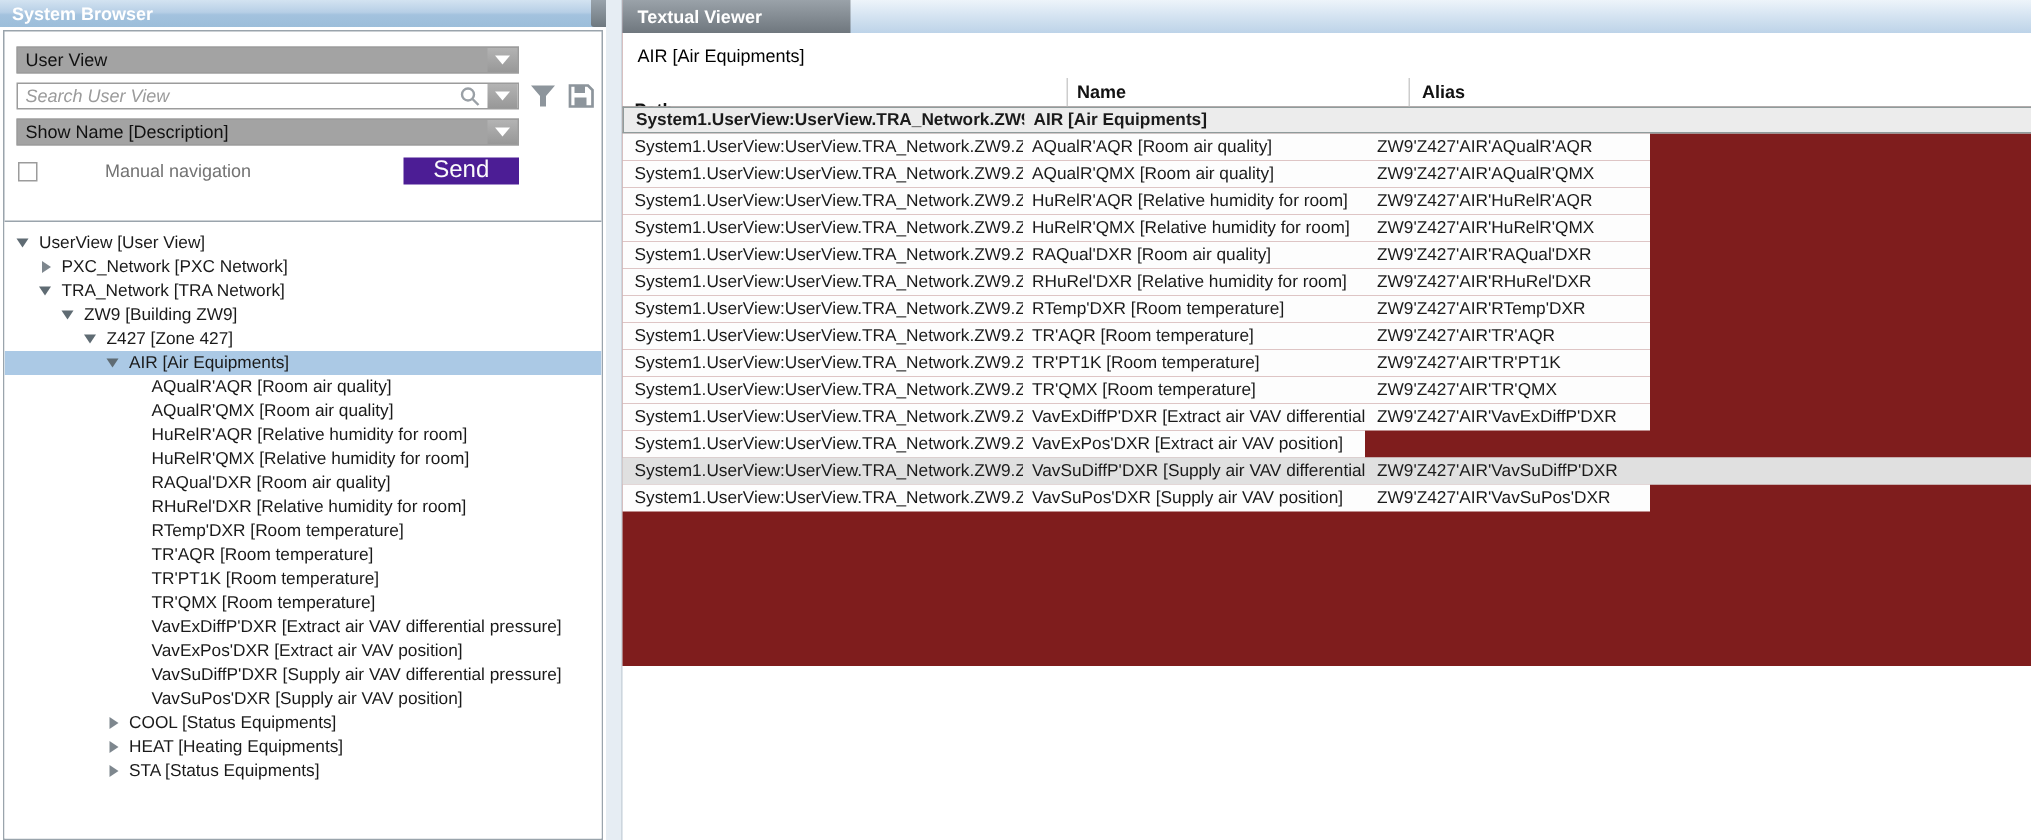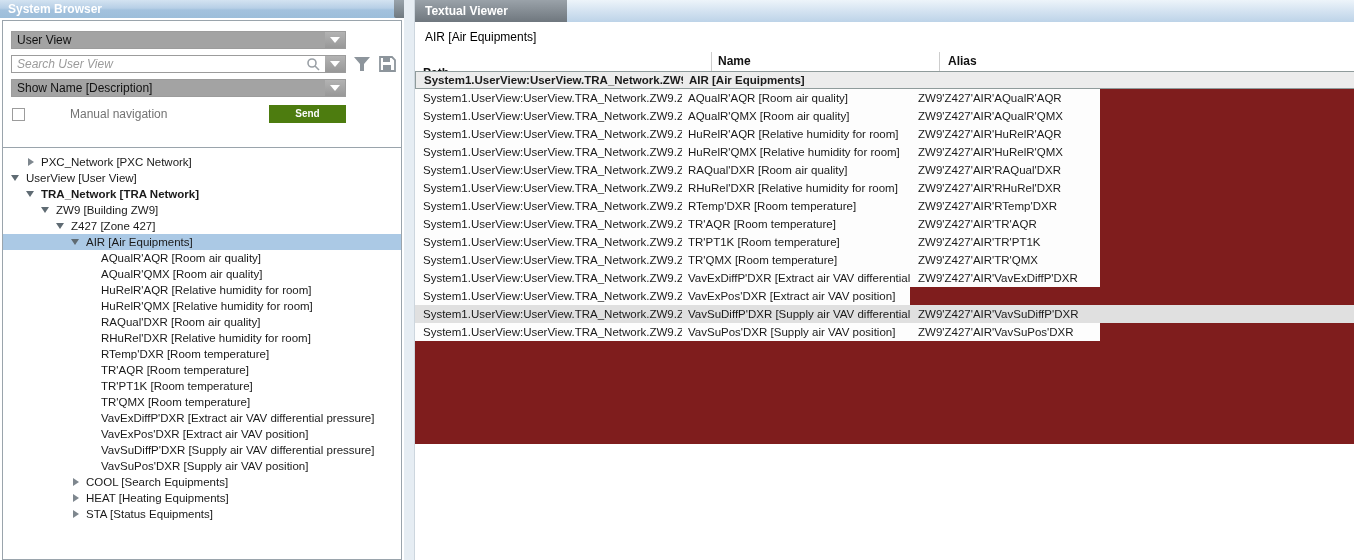--- a/index.html
+++ b/index.html
@@ -19,21 +19,21 @@
   .combo-btn { position:absolute; right:0; top:0; width:20px; height:16px; background:linear-gradient(to bottom,#b3b3b3,#989898); display:flex; align-items:center; justify-content:center; }
   .tri-down-w { width:0; height:0; border-left:5px solid transparent; border-right:5px solid transparent; border-top:6px solid #fff; }
 
   .search-field { position:absolute; left:8px; top:34px; width:335px; height:18px; border:1px solid #9c9c9c; background:#fff; }
   .search-ph { position:absolute; left:5px; top:1px; line-height:15px; font-size:12px; font-style:italic; color:#9b9b9b; }
   .mag { position:absolute; right:24px; top:1px; width:16px; height:14px; }
   .side-icon { position:absolute; width:20px; height:20px; }
 
   .chk { position:absolute; left:9px; top:87px; width:13px; height:13px; border:1px solid #9c9c9c; background:#fff; }
   .chk-label { position:absolute; left:29px; top:86px; font-size:12px; color:#737373;margin-left:38px; }
-  .send-btn { position:absolute; left:266px; top:84px; width:77px; height:18px; background:#4d7c0f; color:#fbfbfb; font-weight:bold; font-size:10px; text-align:center; line-height:18px; }
+  .send-btn { position:absolute; left:266px; top:84px; width:77px; height:18px; background:#4c1d95; color:#fbfbfb; font-weight:normal; font-size:16px; text-align:center; line-height:18px; }
 
   .tree { position:absolute; left:0; right:0; top:126px; bottom:0; border-top:1px solid #9aa4ac; padding-top:6px; overflow:hidden; background:#fff; }
   .tree-node { height:16px; display:flex; align-items:center; white-space:nowrap; cursor:default; }
   .tree-node.selected { background:#abc9e5; }
   .expander { width:15px; flex:0 0 15px; display:flex; align-items:center; }
   .arr-down { width:0; height:0; border-left:4.5px solid transparent; border-right:4.5px solid transparent; border-top:6px solid #5f6b73; }
   .arr-right { width:0; height:0; border-top:4.5px solid transparent; border-bottom:4.5px solid transparent; border-left:6px solid #7e878e; margin-left:2px; }
   .tree-label { font-size:11.5px; color:#1a1a1a; }
 
   
@@ -115,33 +115,33 @@
         <div class="combo-btn">
             <div class="tri-down-w"></div>
           </div>
       </div>
 
       <div class="chk"></div>
       <div class="chk-label">Manual navigation</div>
       <div class="send-btn">Send</div>
 
       <div class="tree">
+          <div class="tree-node" style="padding-left: 8px;">
+            <div class="expander">
+              <div class="arr-down"></div>
+            </div>
+            <span class="tree-label">UserView [User View]</span>
+          </div>
           <div class="tree-node" style="padding-left: 23px;">
             <div class="expander">
               <div class="arr-right"></div>
             </div>
             <span class="tree-label">PXC_Network [PXC Network]</span>
           </div>
-          <div class="tree-node" style="padding-left: 8px;">
-            <div class="expander">
-              <div class="arr-down"></div>
-            </div>
-            <span class="tree-label">UserView [User View]</span>
-          </div>
-          <div class="tree-node" style="padding-left: 23px; font-weight: bold;">
+          <div class="tree-node" style="padding-left: 23px;">
             <div class="expander">
               <div class="arr-down"></div>
             </div>
             <span class="tree-label">TRA_Network [TRA Network]</span>
           </div>
           <div class="tree-node" style="padding-left: 38px;">
             <div class="expander">
               <div class="arr-down"></div>
             </div>
             <span class="tree-label">ZW9 [Building ZW9]</span>
@@ -211,21 +211,21 @@
             <span class="tree-label">VavSuDiffP'DXR [Supply air VAV differential pressure]</span>
           </div>
           <div class="tree-node" style="padding-left: 83px;">
             <div class="expander"></div>
             <span class="tree-label">VavSuPos'DXR [Supply air VAV position]</span>
           </div>
           <div class="tree-node" style="padding-left: 68px;">
             <div class="expander">
               <div class="arr-right"></div>
             </div>
-            <span class="tree-label">COOL [Search Equipments]</span>
+            <span class="tree-label">COOL [Status Equipments]</span>
           </div>
           <div class="tree-node" style="padding-left: 68px;">
             <div class="expander">
               <div class="arr-right"></div>
             </div>
             <span class="tree-label">HEAT [Heating Equipments]</span>
           </div>
           <div class="tree-node" style="padding-left: 68px;">
             <div class="expander">
               <div class="arr-right"></div>

